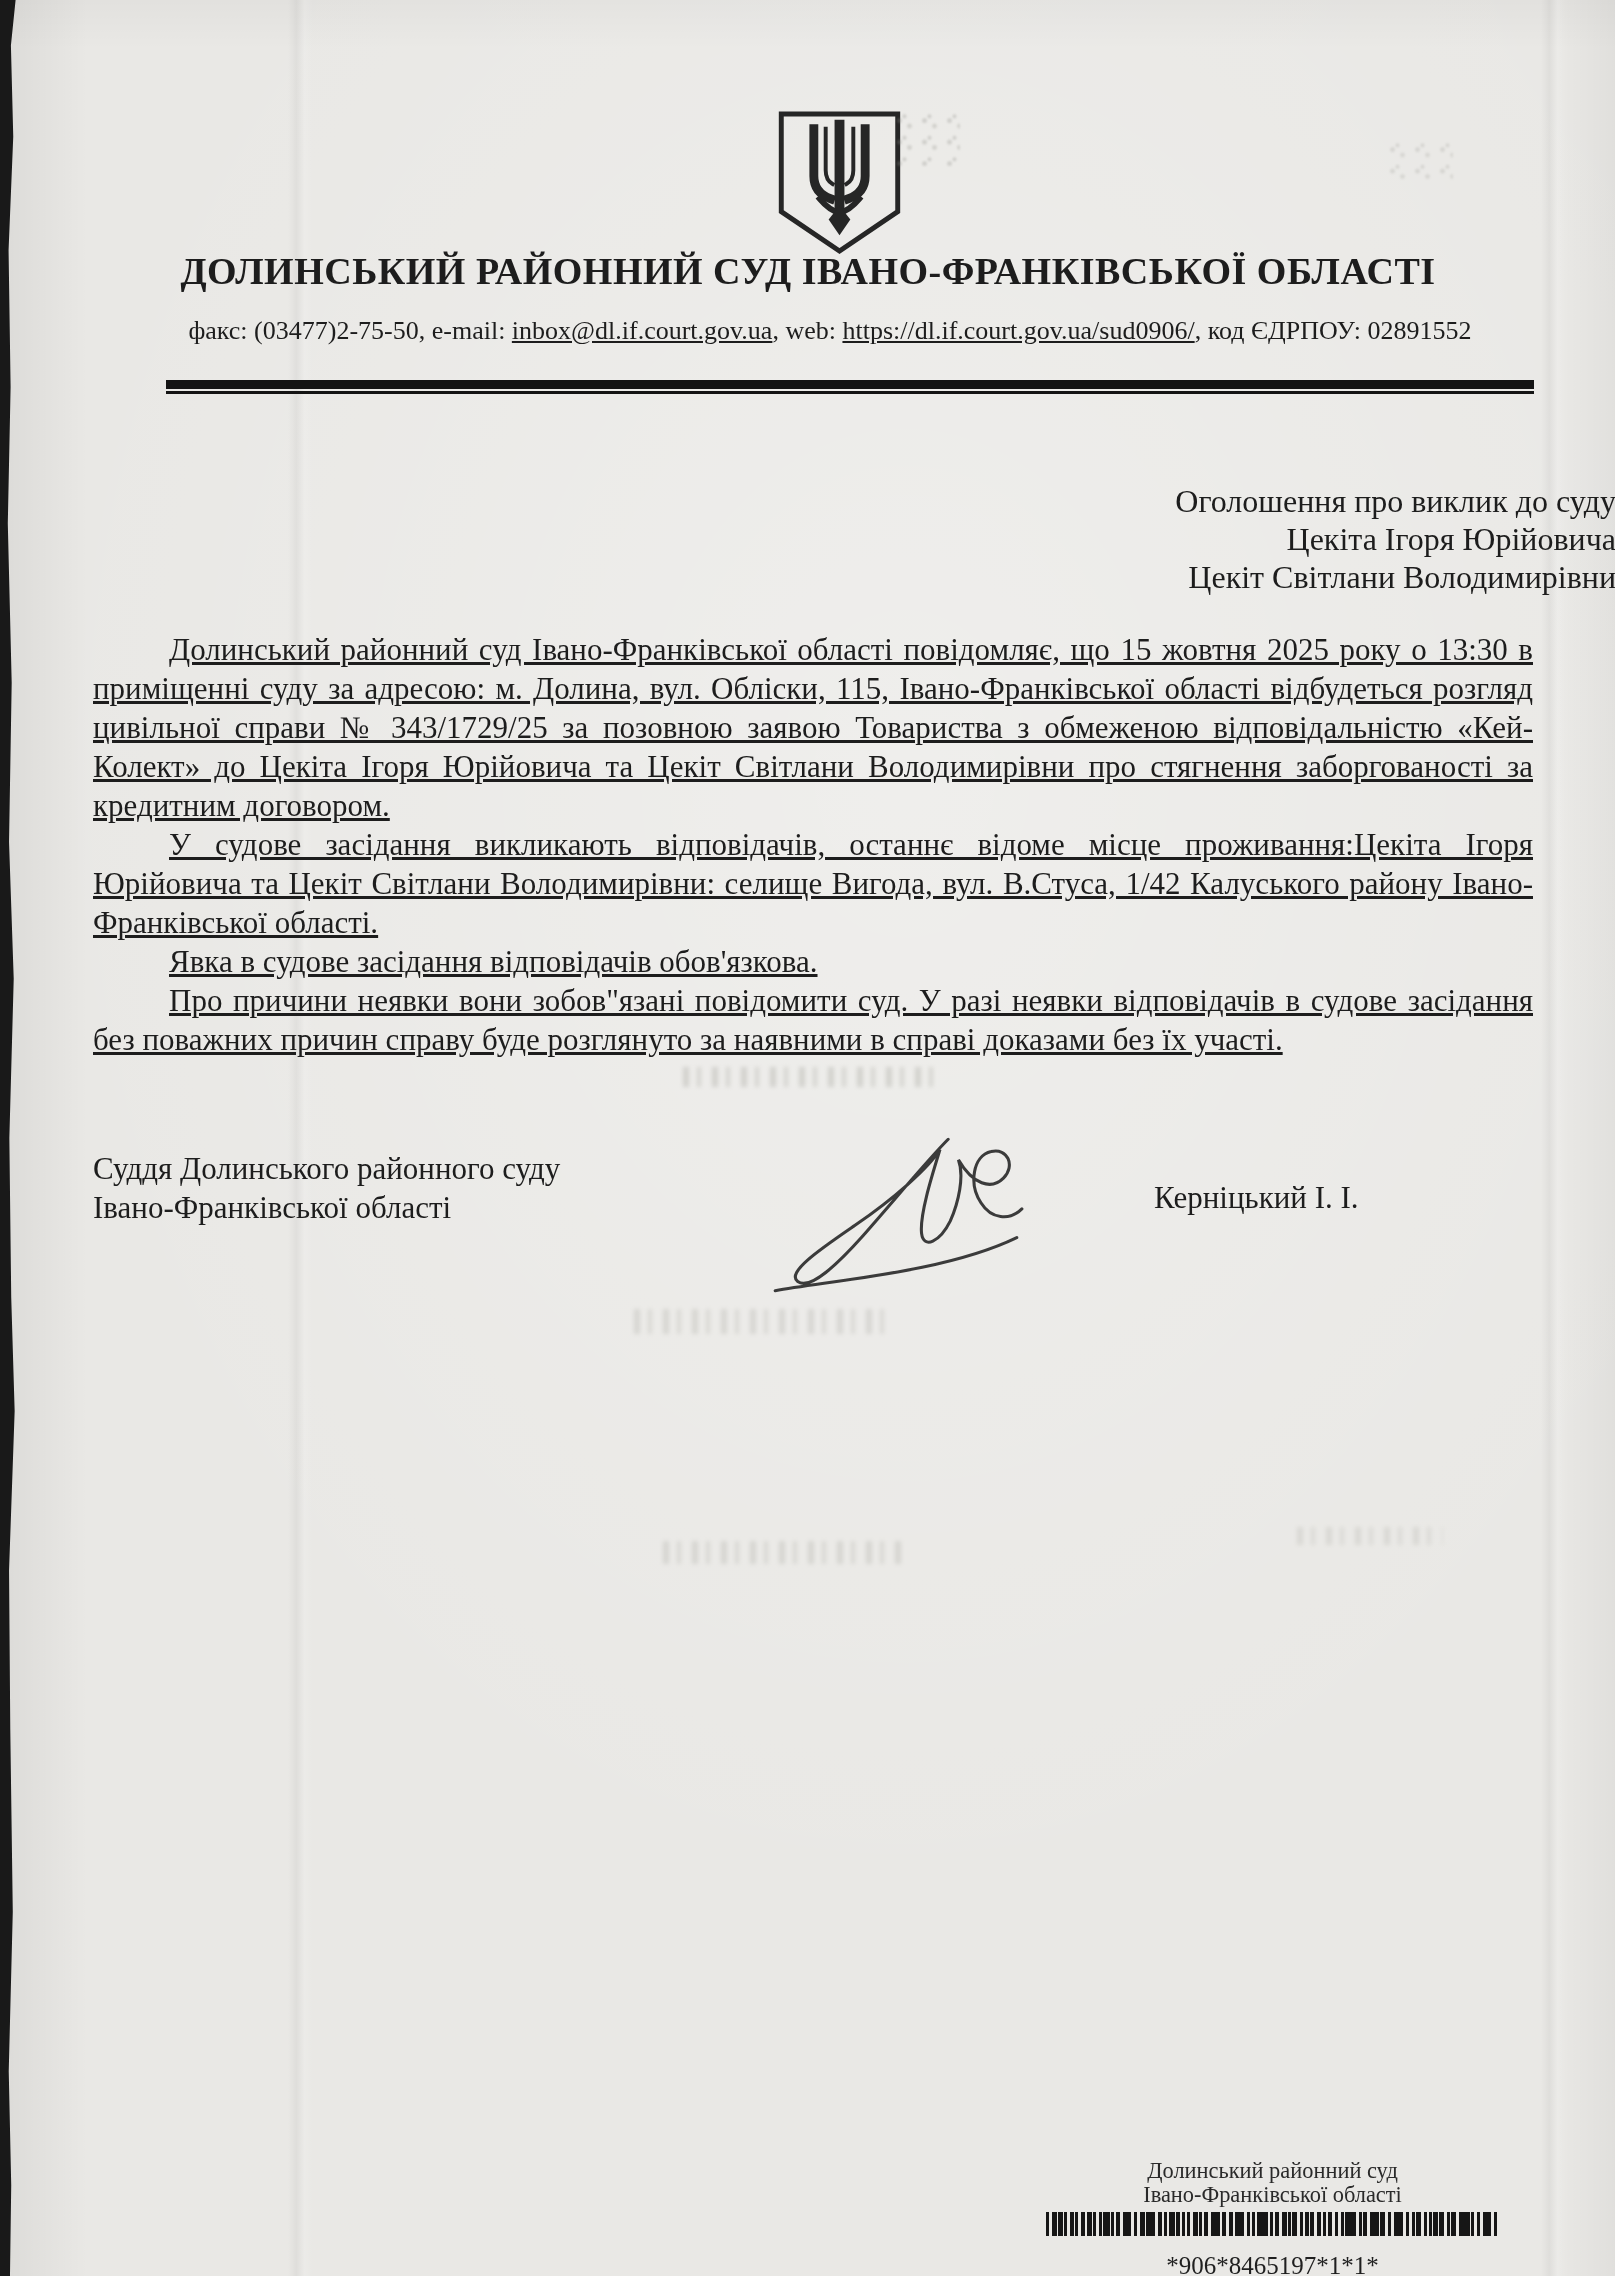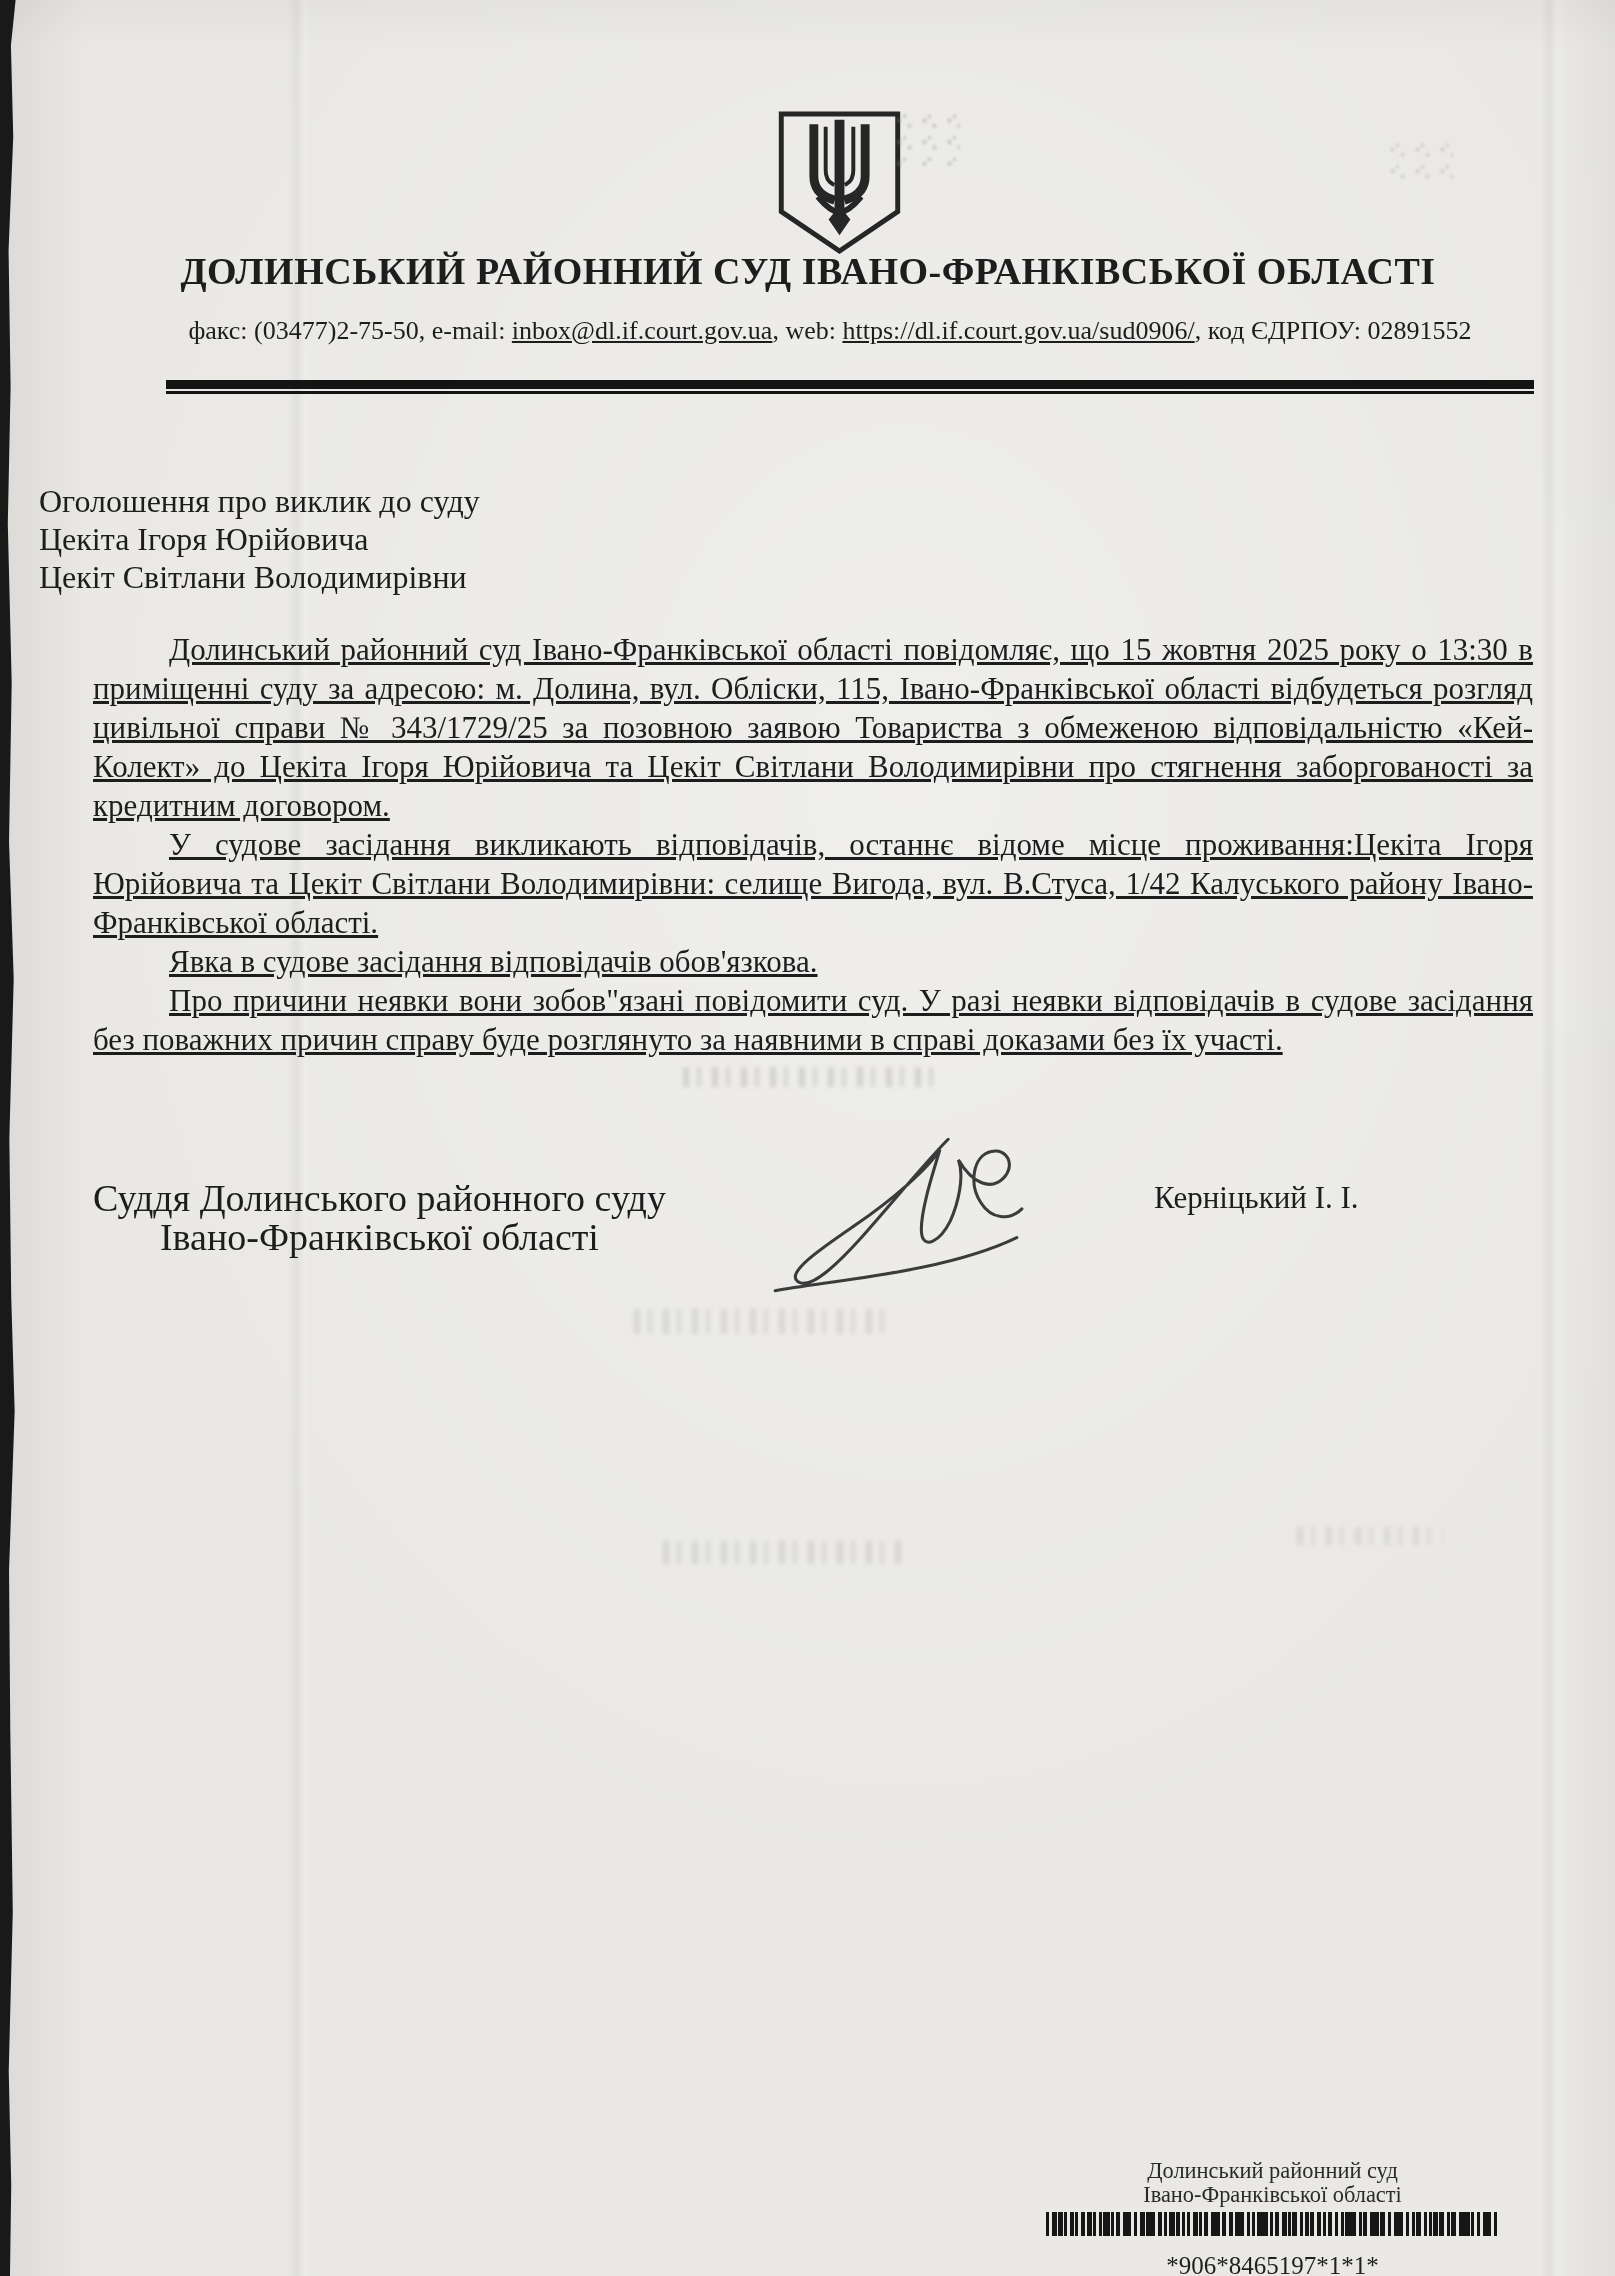--- a/index.html
+++ b/index.html
@@ -23,26 +23,26 @@
   .emblem{position:absolute;left:774px;top:109px;width:131px;height:150px;}
   .court-name{position:absolute;left:0;right:0;top:250px;text-align:center;
     font-weight:bold;font-size:38px;line-height:43px;letter-spacing:0.5px;}
   .addr{position:absolute;left:0;right:0;text-align:center;font-size:26px;line-height:30px;}
   .addr1{top:295px;}
   .addr2{top:316px;margin-left:44px;}
   .u{text-decoration:underline;}
   .rule{position:absolute;top:380px;left:166px;width:1368px;}
   .rule-thick{height:8.8px;background:#141414;}
   .rule-thin{height:2.9px;background:#141414;margin-top:2px;}
-  .ann{position:absolute;left:39px;right:0;top:482px;text-align:left;
+  .ann{position:absolute;left:39px;right:0;top:482px;text-align:right;
     font-size:32px;line-height:38px;}
   .doc-body{position:absolute;left:93px;width:1440px;top:630px;
     font-size:31px;line-height:39px;text-align:justify;}
   .doc-body p{margin:0;text-indent:76px;text-decoration:underline;}
-  .sig-role{position:absolute;left:93px;top:1179px;font-size:38px;line-height:39px;text-align:center;}
+  .sig-role{position:absolute;left:93px;top:1149px;font-size:31px;line-height:39px;}
   .sig-name{position:absolute;left:1154px;top:1180px;font-size:31px;}
   .sig-mark{position:absolute;left:736px;top:1127px;width:322px;height:174px;}
   .smudge{position:absolute;filter:blur(2px);opacity:.28;
     background:repeating-linear-gradient(90deg,#8d8d84 0 5.9px,transparent 5.9px 13.7px,#97978d 13.7px 17.6px,transparent 17.6px 29px);}
   .speck{position:absolute;filter:blur(1px);opacity:.3;
     background:radial-gradient(circle at 30% 40%,#90908a 0 2px,transparent 2.9px),
                radial-gradient(circle at 70% 65%,#9a9a92 0 2px,transparent 2.9px),
                radial-gradient(circle at 50% 20%,#8a8a84 0 1.5px,transparent 2.4px);
     background-size:25px 21.5px;}
   .footer{position:absolute;left:1014px;top:2159px;width:517px;text-align:center;

